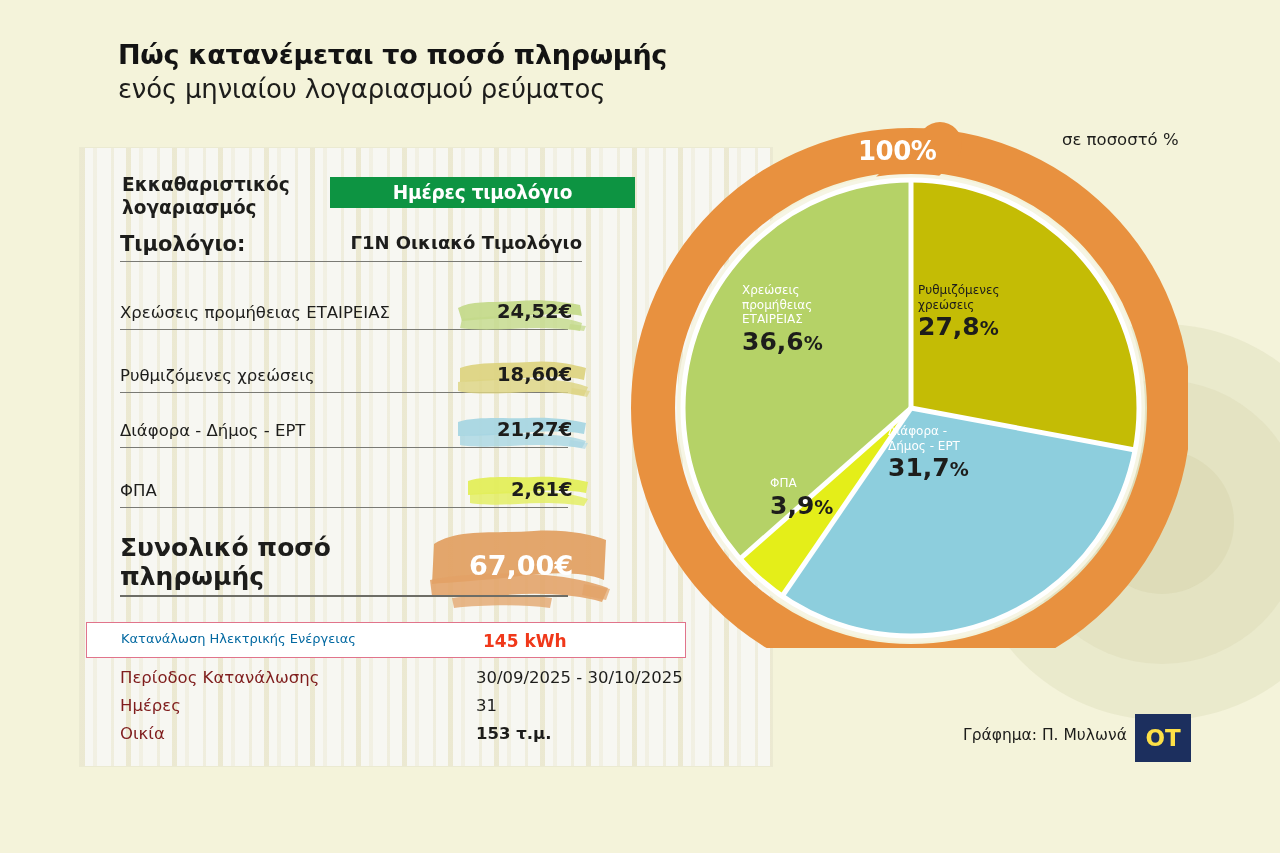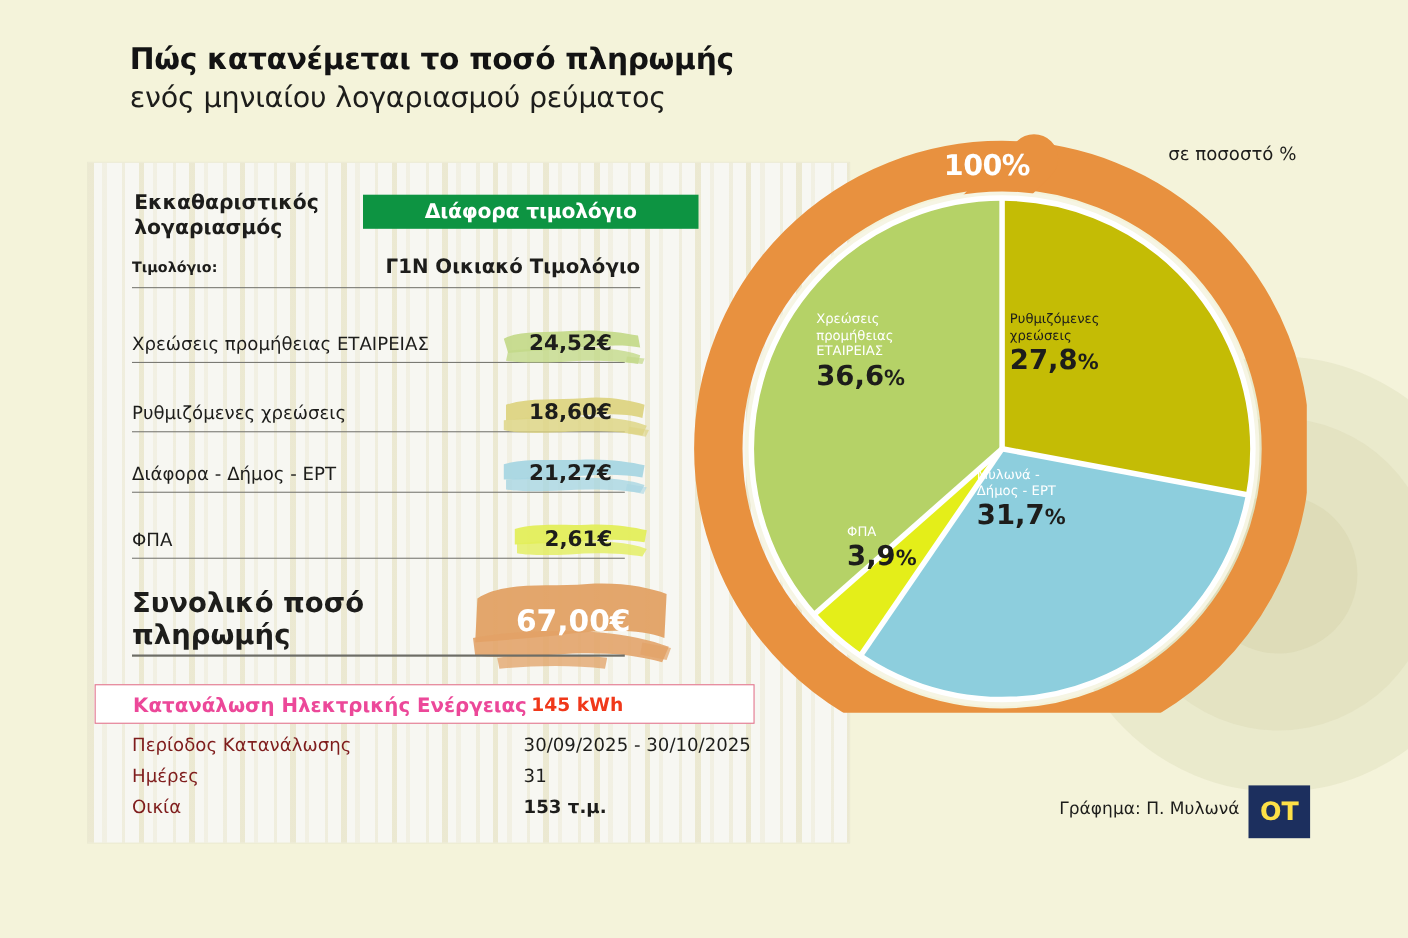--- a/index.html
+++ b/index.html
@@ -45,52 +45,52 @@
   .bill-head .lbl{
     font-size:18.5px;font-weight:bold;color:#1d1d1b;line-height:1.25;white-space:nowrap;
   }
   .badge{
     position:absolute;left:330px;top:177px;width:305px;height:31px;
     background:#0d9442;color:#ffffff;font-size:18.5px;font-weight:bold;
     display:flex;align-items:center;justify-content:center;letter-spacing:-0.2px;
   }
 
   .tariff-row{position:absolute;left:120px;top:232px;width:462px;}
-  .tariff-row .k{font-size:13px;font-weight:bold;color:#1d1d1b;}
+  .tariff-row .k{font-size:21px;font-weight:bold;color:#1d1d1b;}
   .tariff-row .v{
     position:absolute;right:0;top:0;font-size:18px;font-weight:bold;color:#1d1d1b;white-space:nowrap;
   }
   .tariff-rule{position:absolute;left:120px;top:261px;width:462px;height:1px;background:#7a7a74;}
 
   
   .line{position:absolute;left:120px;width:448px;}
   .line .name{font-size:16.5px;color:#1d1d1b;white-space:nowrap;}
   .line .rule{position:absolute;left:0;right:0;height:1px;background:#7a7a74;}
   .amount{
     position:absolute;font-size:19.5px;font-weight:bold;color:#1d1d1b;
-    white-space:nowrap;z-index:3;
+    white-space:nowrap;z-index:3;margin-left:16px;
   }
   .brush{position:absolute;z-index:1;pointer-events:none;}
 
   .total-label{
     position:absolute;left:120px;top:534px;font-size:25px;font-weight:bold;
     color:#1d1d1b;line-height:1.15;
   }
   .total-amount{
     position:absolute;left:469px;top:550px;font-size:27px;font-weight:bold;color:#ffffff;z-index:3;
   }
   .total-rule{position:absolute;left:120px;top:595px;width:448px;height:1.5px;background:#6d6d66;z-index:2;}
 
   
   .consbox{
     position:absolute;left:86px;top:622px;width:600px;height:36px;
     background:#ffffff;border:1px solid #e1748b;box-sizing:border-box;
   }
   .consbox .k{
-    position:absolute;left:34px;top:8px;font-size:18px;font-weight:bold;color:#ec4899;white-space:nowrap;
+    position:absolute;left:34px;top:8px;font-size:13px;font-weight:normal;color:#0369a1;white-space:nowrap;
   }
   .consbox .v{
     position:absolute;left:396px;top:8px;font-size:17px;font-weight:bold;color:#f0381a;white-space:nowrap;
   }
   .meta{position:absolute;left:120px;font-size:16.5px;color:#7f1d1d;white-space:nowrap;}
   .meta.b{font-weight:normal;}
   .metaval{position:absolute;left:476px;font-size:16.5px;color:#1d1d1b;white-space:nowrap;}
   .metaval.b{font-weight:bold;}
 
   
@@ -140,21 +140,21 @@
 <div class="bill">
   <div class="bill-inner">
 
     <div class="bill-head">
       <div class="lbl">Εκκαθαριστικός</div>
       <div class="lbl">λογαριασμός</div>
     </div>
   </div>
 </div>
 
-<div class="badge">Διάφορα τιμολόγιο</div>
+<div class="badge">Ημέρες τιμολόγιο</div>
 
 <div class="tariff-row">
   <span class="k">Τιμολόγιο:</span>
   <span class="v">Γ1Ν Οικιακό Τιμολόγιο</span>
 </div>
 <div class="tariff-rule"></div>
 
 <svg class="brush" style="left:452px;top:294px;width:140px;height:46px;" viewBox="0 0 140 46">
   <path d="M6 14 C20 6, 44 9, 66 7 C90 5, 112 8, 128 11 L130 22 C116 19, 96 20, 74 22 C56 24, 30 25, 10 27 Z" fill="#c3d989" opacity="0.92"></path>
   <path d="M10 25 C36 22, 70 21, 100 23 C112 24, 122 26, 130 29 L128 37 C110 34, 84 33, 58 35 C38 36, 20 36, 8 34 Z" fill="#c3d989" opacity="0.8"></path>
@@ -264,21 +264,21 @@
   <div class="pc"><span>36,6</span><span class="sm">%</span></div>
 </div>
 
 <div class="slice-label dark" style="left:918px;top:283px;">
   <div class="nm">Ρυθμιζόμενες</div>
   <div class="nm">χρεώσεις</div>
   <div class="pc"><span>27,8</span><span class="sm">%</span></div>
 </div>
 
 <div class="slice-label" style="left:888px;top:424px;">
-  <div class="nm">Μυλωνά -</div>
+  <div class="nm">Διάφορα -</div>
   <div class="nm">Δήμος - ΕΡΤ</div>
   <div class="pc"><span>31,7</span><span class="sm">%</span></div>
 </div>
 
 <div class="slice-label" style="left:770px;top:476px;">
   <div class="nm">ΦΠΑ</div>
   <div class="pc"><span>3,9</span><span class="sm">%</span></div>
 </div>
 
 <div class="credit">Γράφημα: Π. Μυλωνά</div>

